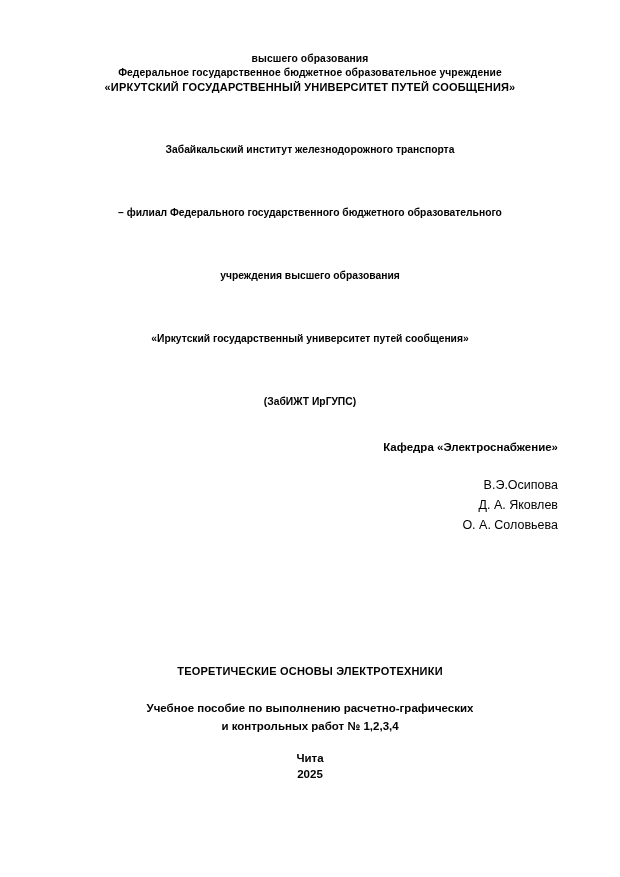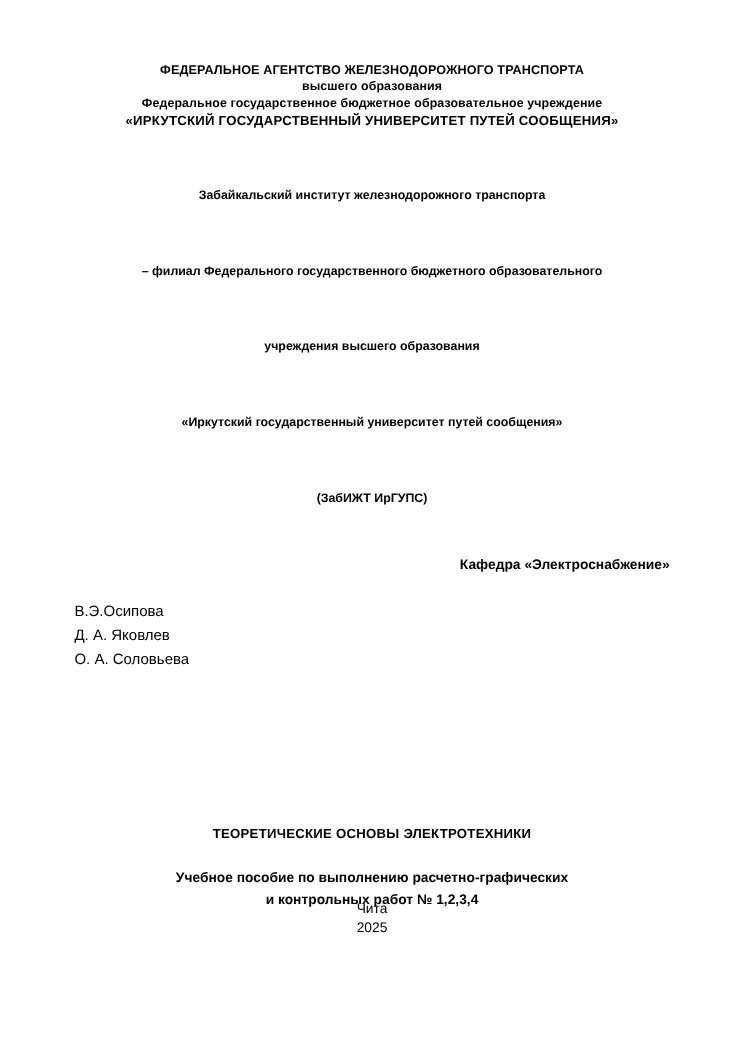--- a/index.html
+++ b/index.html
@@ -45,29 +45,30 @@
   }
   .branch-line {
     font-weight: bold;
     font-size: 10.3px;
     line-height: 15px;
     margin-top: 48px;
   }
 
   
   .department {
-    margin-top: 42px;
+    margin-top: 32px;
     text-align: right;
     font-weight: bold;
     font-size: 11.5px;
   }
 
   
   .authors {
     margin-top: 22px;
+    text-align: right;
   }
   .author-line {
     font-size: 12.5px;
     line-height: 20px;
   }
 
   
   .title-block {
     margin-top: 130px;
     text-align: center;
@@ -89,32 +90,31 @@
 
   
   .footer {
     position: absolute;
     left: 0;
     right: 0;
     bottom: 95px;
     text-align: center;
   }
   .footer-line {
-    font-weight: normal;
+    font-weight: bold;
     font-size: 11.5px;
     line-height: 16px;
   }
 </style>
 </head>
 <body>
 
 <div class="page">
 
   <div class="org-block">
-    <div class="org-line l1">ФЕДЕРАЛЬНОЕ АГЕНТСТВО ЖЕЛЕЗНОДОРОЖНОГО ТРАНСПОРТА</div>
     <div class="org-line l3">высшего образования</div>
     <div class="org-line l2">Федеральное государственное бюджетное образовательное  учреждение</div>
     <div class="org-line l4">«ИРКУТСКИЙ ГОСУДАРСТВЕННЫЙ УНИВЕРСИТЕТ ПУТЕЙ  СООБЩЕНИЯ»</div>
   </div>
 
   <div class="branch-block">
     <div class="branch-line">Забайкальский институт железнодорожного транспорта</div>
     <div class="branch-line">–  филиал Федерального государственного бюджетного образовательного</div>
     <div class="branch-line">учреждения высшего образования</div>
     <div class="branch-line">«Иркутский государственный университет путей сообщения»</div>

